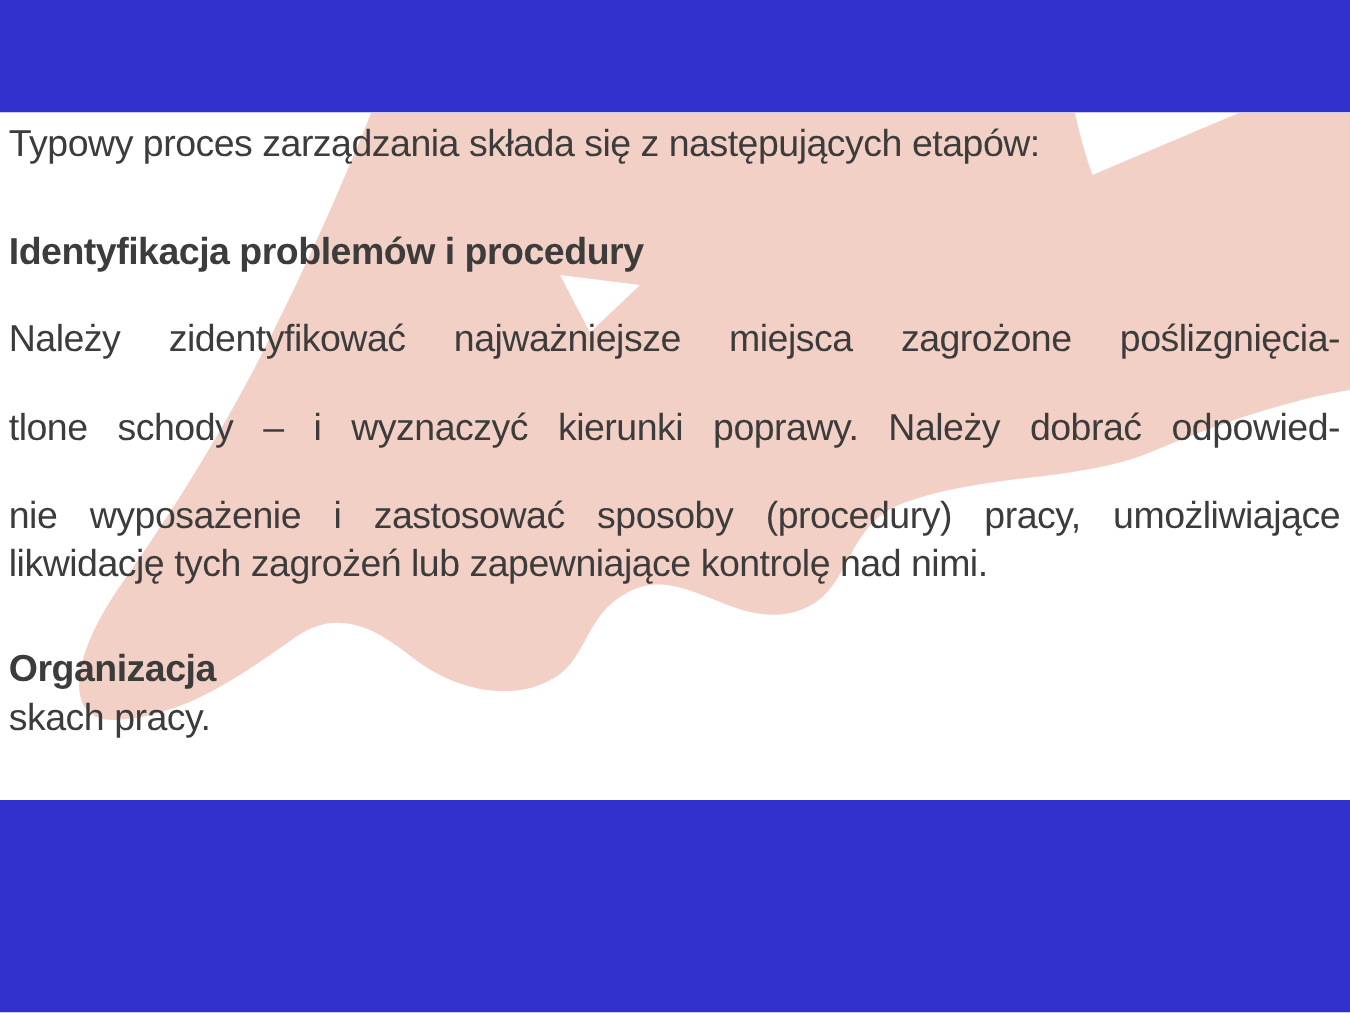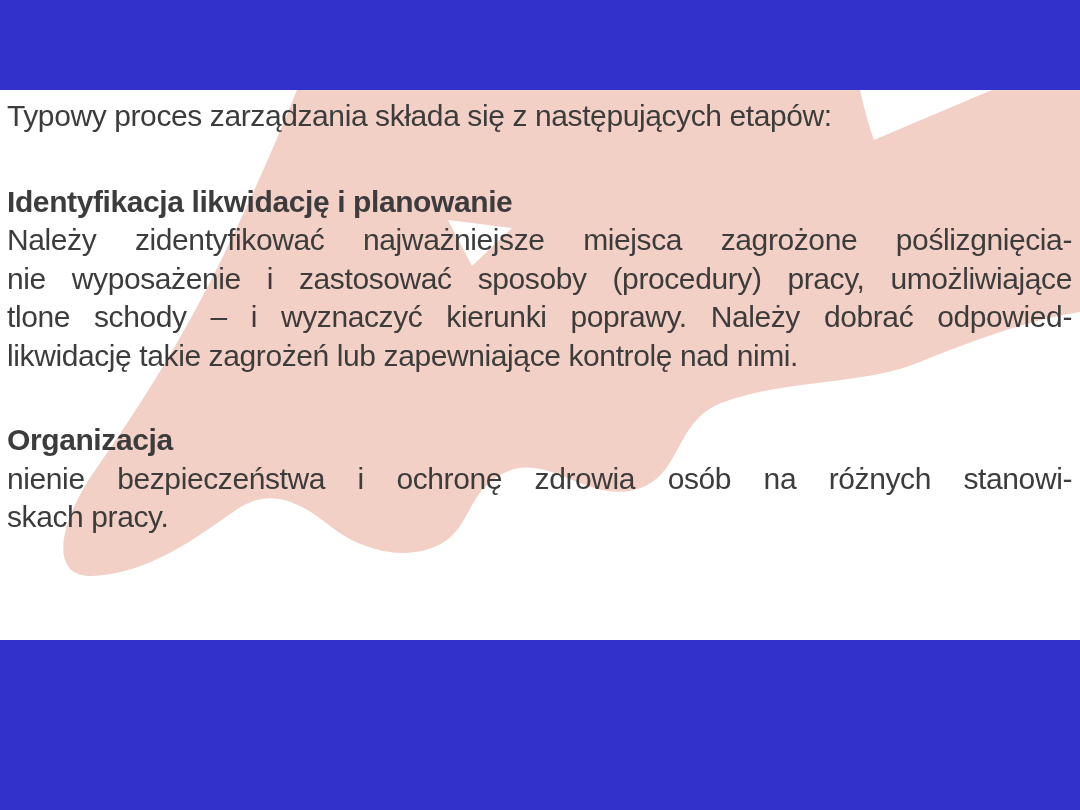--- a/index.html
+++ b/index.html
@@ -54,20 +54,21 @@
   }
   .heading.first { margin-top: 47px; }
   .heading.second { margin-top: 46px; }
   .para .line {
     white-space: nowrap;
   }
   .para .line.j {
     white-space: normal;
     text-align: justify;
     text-align-last: justify;
+    margin-top: 32px;
   }
 </style>
 </head>
 <body>
 
 <div class="slide">
 
   <div class="bar top"></div>
 
   <div class="content">
@@ -92,33 +93,32 @@
         C 140,316 176,258 208,196
         C 243,128 272,62 297,0
         Z"></path>
       <path fill="var(--background)" d="M 448,130 L 512,138 L 472,176 Z"></path>
     </svg>
 
     <div class="text-block">
 
       <p class="intro">Typowy proces zarządzania składa się z następujących etapów:</p>
 
-      <h2 class="heading first">Identyfikacja likwidację i planowanie</h2>
+      <h2 class="heading first">Identyfikacja problemów i procedury</h2>
 
       <div class="para">
         <div class="line j">Należy zidentyfikować najważniejsze miejsca zagrożone poślizgnięcia-</div>
+        <div class="line j">tlone schody – i wyznaczyć kierunki poprawy. Należy dobrać odpowied-</div>
         <div class="line j">nie wyposażenie i zastosować sposoby (procedury) pracy, umożliwiające</div>
-        <div class="line j">tlone schody – i wyznaczyć kierunki poprawy. Należy dobrać odpowied-</div>
-        <div class="line">likwidację takie zagrożeń lub zapewniające kontrolę nad nimi.</div>
+        <div class="line">likwidację tych zagrożeń lub zapewniające kontrolę nad nimi.</div>
       </div>
 
       <h2 class="heading second">Organizacja</h2>
 
       <div class="para">
-        <div class="line j">nienie bezpieczeństwa i ochronę zdrowia osób na różnych stanowi-</div>
         <div class="line">skach pracy.</div>
       </div>
 
     </div>
   </div>
 
   <div class="bar bottom"></div>
 
 </div>
 

